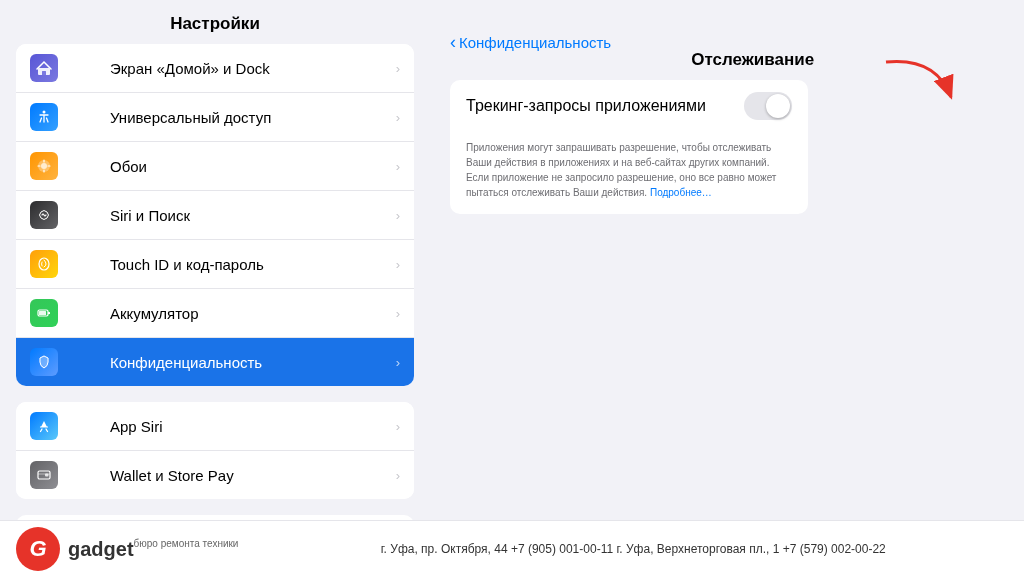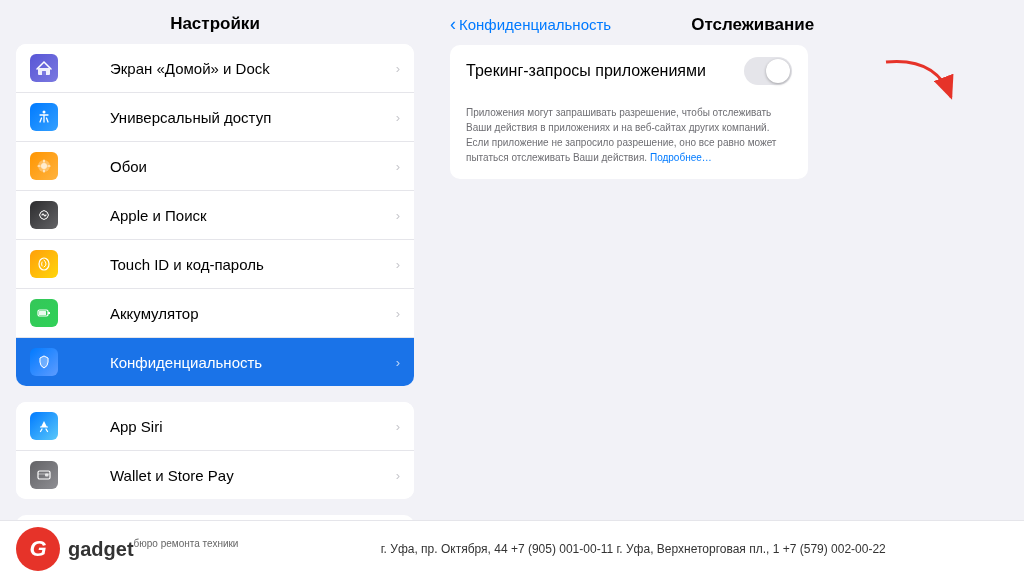--- a/index.html
+++ b/index.html
@@ -120,20 +120,21 @@
       font-size: 18px;
       margin-right: 3px;
       color: #007aff;
     }
 
     .page-title {
       font-size: 17px;
       font-weight: 600;
       color: #000;
       margin-left: 80px;
+      margin-top: 36px;
     }
 
     .content-body {
       padding: 0 20px;
     }
 
     .content-section {
       background: #fff;
       border-radius: 10px;
       overflow: hidden;
@@ -313,21 +314,21 @@
         <span class="item-label">Обои</span>
         <span class="chevron">›</span>
       </div>
       <div class="sidebar-item">
         <div class="item-icon icon-siri">
           <svg width="16" height="16" viewBox="0 0 16 16">
               <path d="M5 5 Q8 2 11 5 Q14 8 11 11 Q8 14 5 11 Q2 8 5 5Z" fill="none" stroke="white" stroke-width="1"></path>
               <path d="M6 8 Q7 6 8 8 Q9 10 10 8" fill="none" stroke="white" stroke-width="1.2" stroke-linecap="round"></path>
             </svg>
         </div>
-        <span class="item-label">Apple и Поиск</span>
+        <span class="item-label">Siri и Поиск</span>
         <span class="chevron">›</span>
       </div>
       <div class="sidebar-item">
         <div class="item-icon icon-touchid">
           <svg width="16" height="16" viewBox="0 0 16 16">
               <ellipse cx="8" cy="8" rx="5" ry="6" fill="none" stroke="white" stroke-width="1.2"></ellipse>
               <path d="M8 4 Q10 6 10 8 Q10 10 8 11" stroke="white" stroke-width="1" fill="none" stroke-linecap="round"></path>
               <path d="M6 6 Q5 8 6 10" stroke="white" stroke-width="1" fill="none" stroke-linecap="round"></path>
             </svg>
         </div>

